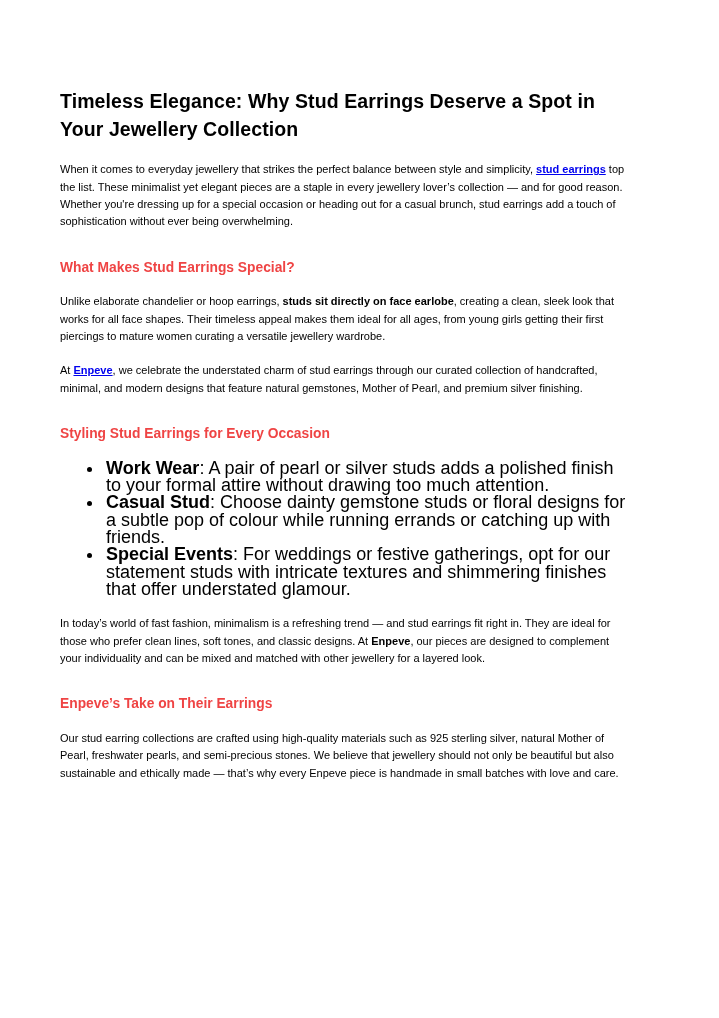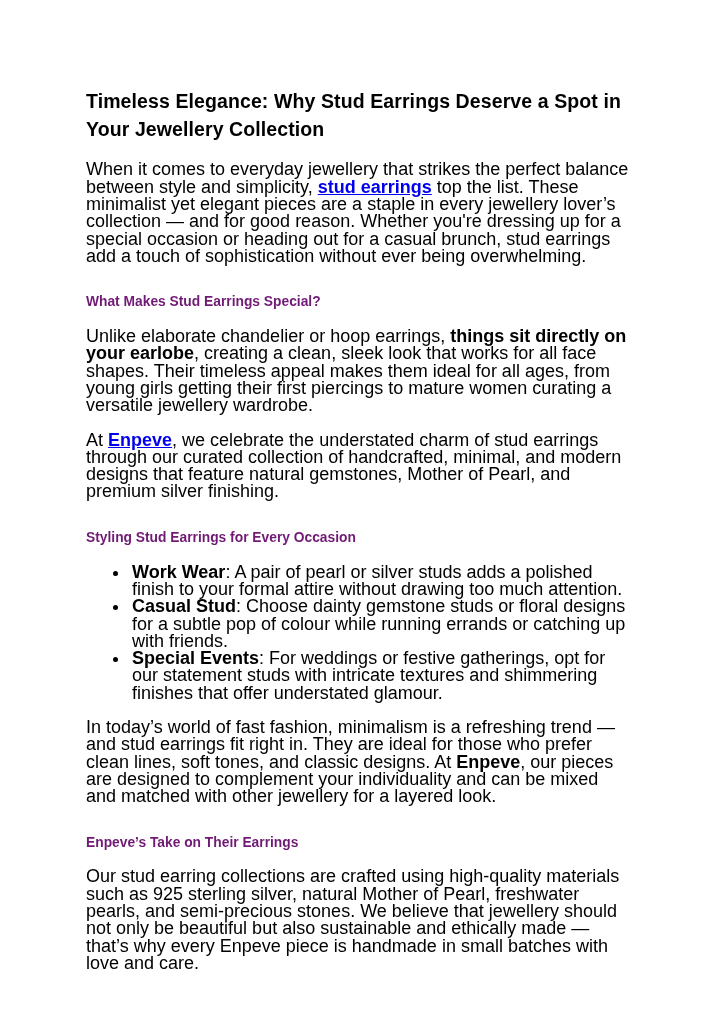--- a/index.html
+++ b/index.html
@@ -7,45 +7,45 @@
     padding: 0;
     background: #ffffff;
   }
   .page {
     position: relative;
     width: 719px;
     height: 1018px;
     margin: 0 auto;
     background: #ffffff;
     box-sizing: border-box;
-    padding: 88px 86px 0 86px;
+    padding: 88px 86px 0 60px;
     font-family: "Liberation Sans", "DejaVu Sans", sans-serif;
     color: #000000;
     overflow: hidden;
   }
   h1.doc-title {
     margin: 0 0 18px 0;
     font-size: 19.5px;
     line-height: 1.42;
     font-weight: bold;
     color: #000000;
     letter-spacing: 0.1px;
   }
   .doc-body p {
     margin: 17px 0;
-    font-size: 18px;
+    font-size: 11px;
     line-height: 17.3px;
     color: #000000;
   }
   .doc-body h2 {
     margin: 28px 0 17px 0;
     font-size: 13.8px;
     line-height: 1.3;
     font-weight: bold;
-    color: #701a75;
+    color: #ef4444;
   }
   .doc-body ul {
     margin: 17px 0;
     padding-left: 44px;
     font-size: 18px;
     line-height: 17.3px;
   }
   .doc-body li {
     margin: 0;
     padding-left: 2px;
@@ -61,21 +61,21 @@
   }
 </style>
 </head>
 <body>
 
 <div class="page">
   <h1 class="doc-title">Timeless Elegance: Why Stud Earrings Deserve a Spot in Your Jewellery Collection</h1>
   <article class="doc-body">
       <p><span>When it comes to everyday jewellery that strikes the perfect balance between style and simplicity, </span><a href="#">stud earrings</a><span> top the list. These minimalist yet elegant pieces are a staple in every jewellery lover’s collection — and for good reason. Whether you're dressing up for a special occasion or heading out for a casual brunch, stud earrings add a touch of sophistication without ever being overwhelming.</span></p>
       <h2>What Makes Stud Earrings Special?</h2>
-      <p><span>Unlike elaborate chandelier or hoop earrings, </span><strong>things sit directly on your earlobe</strong><span>, creating a clean, sleek look that works for all face shapes. Their timeless appeal makes them ideal for all ages, from young girls getting their first piercings to mature women curating a versatile jewellery wardrobe.</span></p>
+      <p><span>Unlike elaborate chandelier or hoop earrings, </span><strong>studs sit directly on face earlobe</strong><span>, creating a clean, sleek look that works for all face shapes. Their timeless appeal makes them ideal for all ages, from young girls getting their first piercings to mature women curating a versatile jewellery wardrobe.</span></p>
       <p><span>At </span><a href="#">Enpeve</a><span>, we celebrate the understated charm of stud earrings through our curated collection of handcrafted, minimal, and modern designs that feature natural gemstones, Mother of Pearl, and premium silver finishing.</span></p>
       <h2>Styling Stud Earrings for Every Occasion</h2>
       <ul>
         <li><strong>Work Wear</strong><span>: A pair of pearl or silver studs adds a polished finish to your formal attire without drawing too much attention.</span></li>
         <li><strong>Casual Stud</strong><span>: Choose dainty gemstone studs or floral designs for a subtle pop of colour while running errands or catching up with friends.</span></li>
         <li><strong>Special Events</strong><span>: For weddings or festive gatherings, opt for our statement studs with intricate textures and shimmering finishes that offer understated glamour.</span></li>
       </ul>
       <p><span>In today’s world of fast fashion, minimalism is a refreshing trend — and stud earrings fit right in. They are ideal for those who prefer clean lines, soft tones, and classic designs. At </span><strong>Enpeve</strong><span>, our pieces are designed to complement your individuality and can be mixed and matched with other jewellery for a layered look.</span></p>
       <h2>Enpeve’s Take on Their Earrings</h2>
       <p><span>Our stud earring collections are crafted using high-quality materials such as 925 sterling silver, natural Mother of Pearl, freshwater pearls, and semi-precious stones. We believe that jewellery should not only be beautiful but also sustainable and ethically made — that’s why every Enpeve piece is handmade in small batches with love and care.</span></p>

